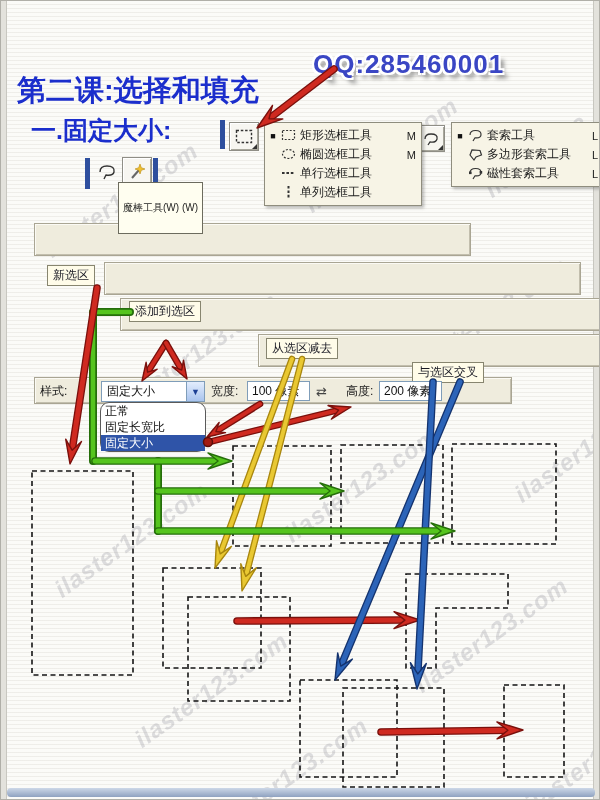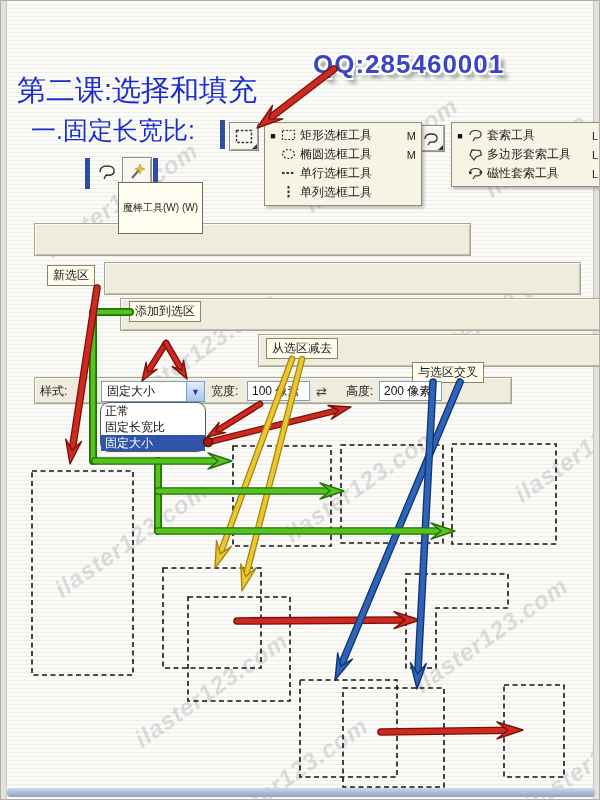--- a/index.html
+++ b/index.html
@@ -8,21 +8,21 @@
     background:repeating-linear-gradient(to bottom,#fbfbf8 0px,#fbfbf8 3px,#eeede8 3px,#efeeea 4px);
     border:1px solid #b0afa8;box-sizing:border-box;}
   .edge{position:absolute;top:0;bottom:0;width:5px;background:#e3e2dc;border-right:1px solid #c8c7c0;z-index:2;}
   .edge.right{right:0;border-right:none;border-left:1px solid #c8c7c0;}
   .bottomband{position:absolute;left:6px;width:588px;height:9px;border-radius:4px;
     background:linear-gradient(to bottom,#cdd8e8,#8fa2c0);z-index:45;}
   .wm{position:absolute;color:rgba(150,150,158,.30);font-style:italic;font-weight:bold;
     font-size:24px;transform:rotate(-35deg);z-index:1;white-space:nowrap;letter-spacing:1px;}
   .bigtitle{position:absolute;font-weight:bold;color:#3a46c4;letter-spacing:3px;z-index:3;
     text-shadow:-2px -2px 0 #fff,2px -2px 0 #fff,-2px 2px 0 #fff,2px 2px 0 #fff,5px 5px 4px rgba(110,110,110,.85);}
-  .lessontitle{position:absolute;font-weight:normal;color:#1b2ecc;z-index:3;text-align:right;}
+  .lessontitle{position:absolute;font-weight:bold;color:#1b2ecc;z-index:3;text-align:right;}
   .vbar{position:absolute;width:5px;background:#2e4f9e;z-index:6;}
   .toolbtn{position:absolute;background:#f7f6f1;border:1px solid #8f8e86;z-index:6;
     box-shadow:inset 1px 1px 0 #ffffff, inset -1px -1px 0 #a8a79c;display:flex;align-items:center;justify-content:center;}
   .toolbtn .corner{position:absolute;right:1px;bottom:1px;width:0;height:0;
     border-left:5px solid transparent;border-bottom:5px solid #333;}
   .menu{position:absolute;background:#f7f4e6;border:1px solid #8f8d7e;z-index:20;
     box-shadow:2px 2px 3px rgba(60,60,60,.35);padding:3px 2px;}
   .menurow{display:flex;align-items:center;height:19px;font-size:12px;color:#1b1b1b;}
   .menurow .bullet{width:12px;font-size:9px;color:#111;text-align:center;}
   .menurow .micon{width:19px;display:flex;align-items:center;justify-content:center;}
@@ -67,21 +67,21 @@
       <span class="wm" style="left: 270px; top: 470px;">ilaster123.com</span>
       <span class="wm" style="left: 500px; top: 430px;">ilaster123.com</span>
       <span class="wm" style="left: 120px; top: 675px;">ilaster123.com</span>
       <span class="wm" style="left: 400px; top: 620px;">ilaster123.com</span>
       <span class="wm" style="left: 510px; top: 740px;">ilaster123.com</span>
       <span class="wm" style="left: 200px; top: 760px;">ilaster123.com</span>
     </div>
 
   <div class="bigtitle" style="left:312px;top:48px;font-size:26px;letter-spacing:1px;">QQ:285460001</div>
   <div class="lessontitle" style="left:16px;top:70px;font-size:29px;">第二课:选择和填充</div>
-  <div class="lessontitle" style="left:30px;top:113px;font-size:25px;">一.固定长宽比:</div>
+  <div class="lessontitle" style="left:30px;top:113px;font-size:25px;">一.固定大小:</div>
 
   <div class="vbar" style="left:219px;top:119px;height:29px;"></div>
   <div class="toolbtn" style="left:228px;top:121px;width:28px;height:27px;">
     <svg width="18" height="15">
       <rect x="1.5" y="1.5" width="15" height="12" fill="none" stroke="#333" stroke-width="1.4" stroke-dasharray="2.5,1.8"></rect>
     </svg>
     <span class="corner"></span>
   </div>
   <div class="menu" style="left:263px;top:121px;width:152px;" id="marquee-menu">
       <div class="menurow">

